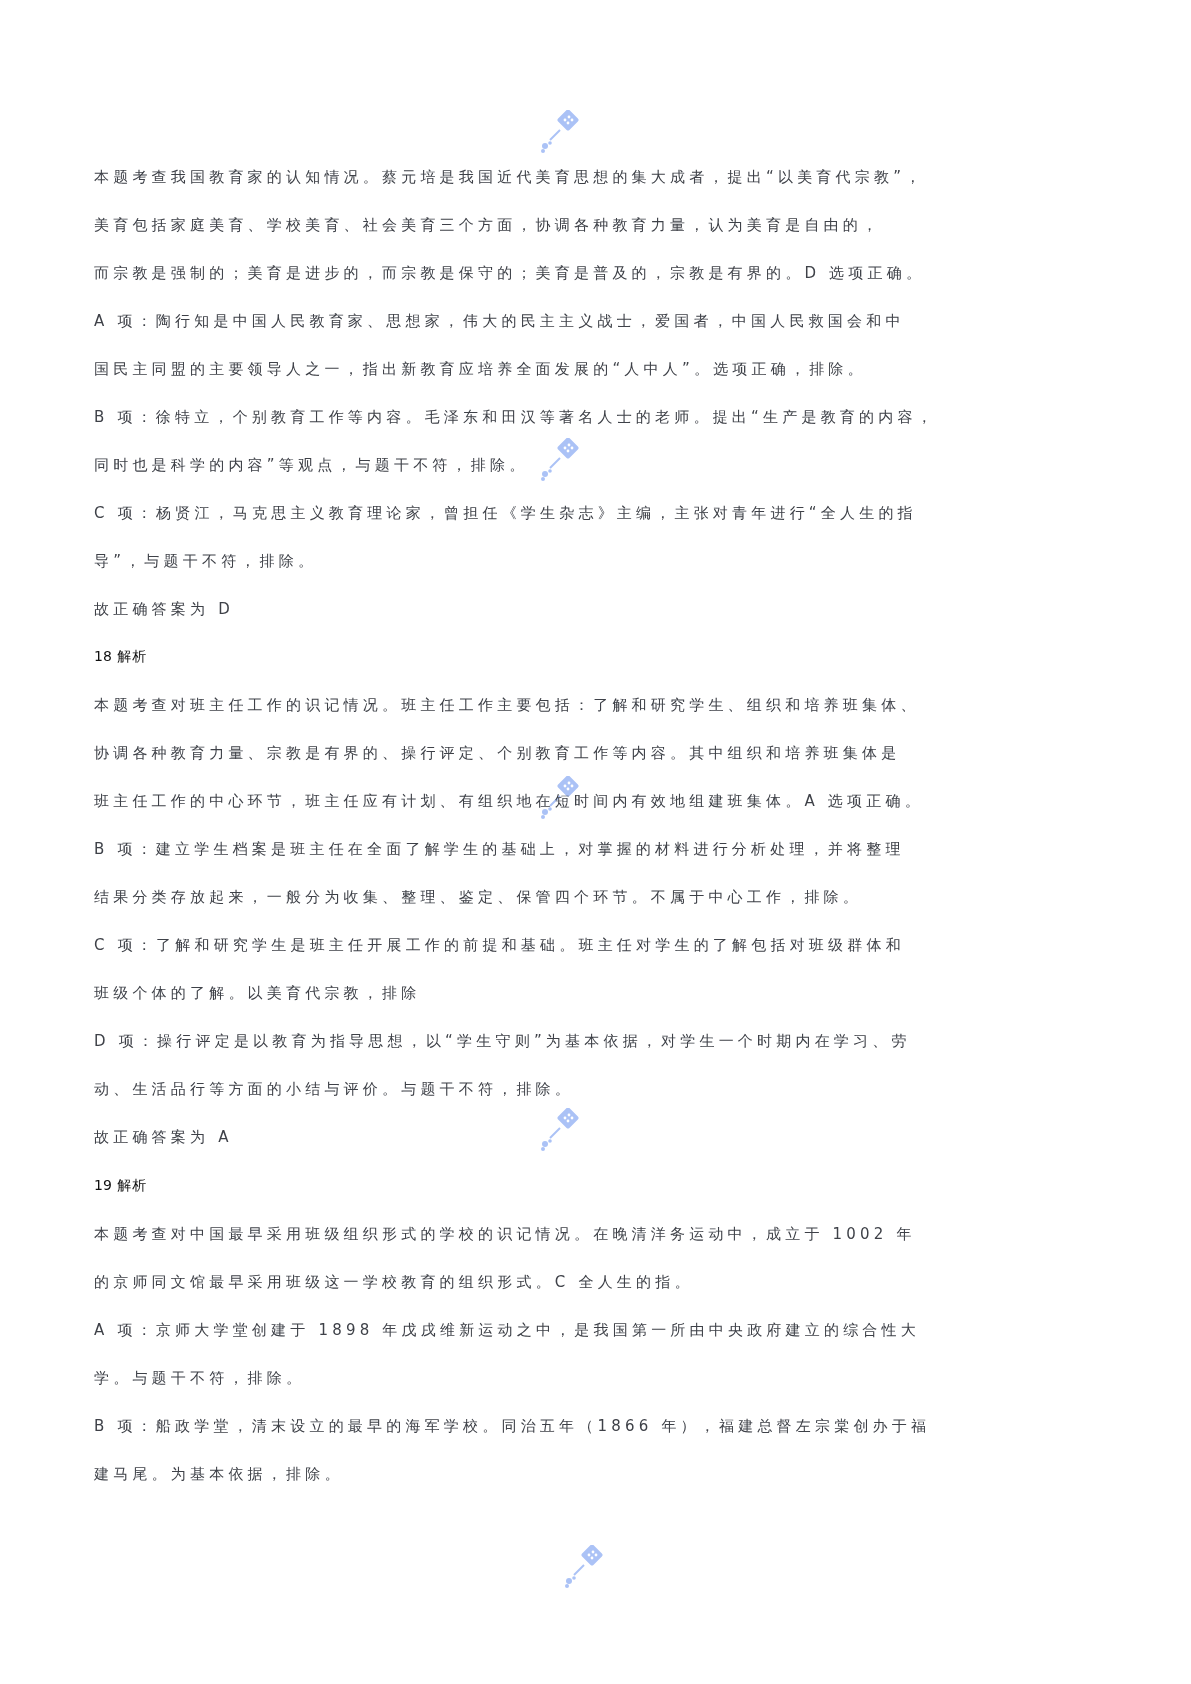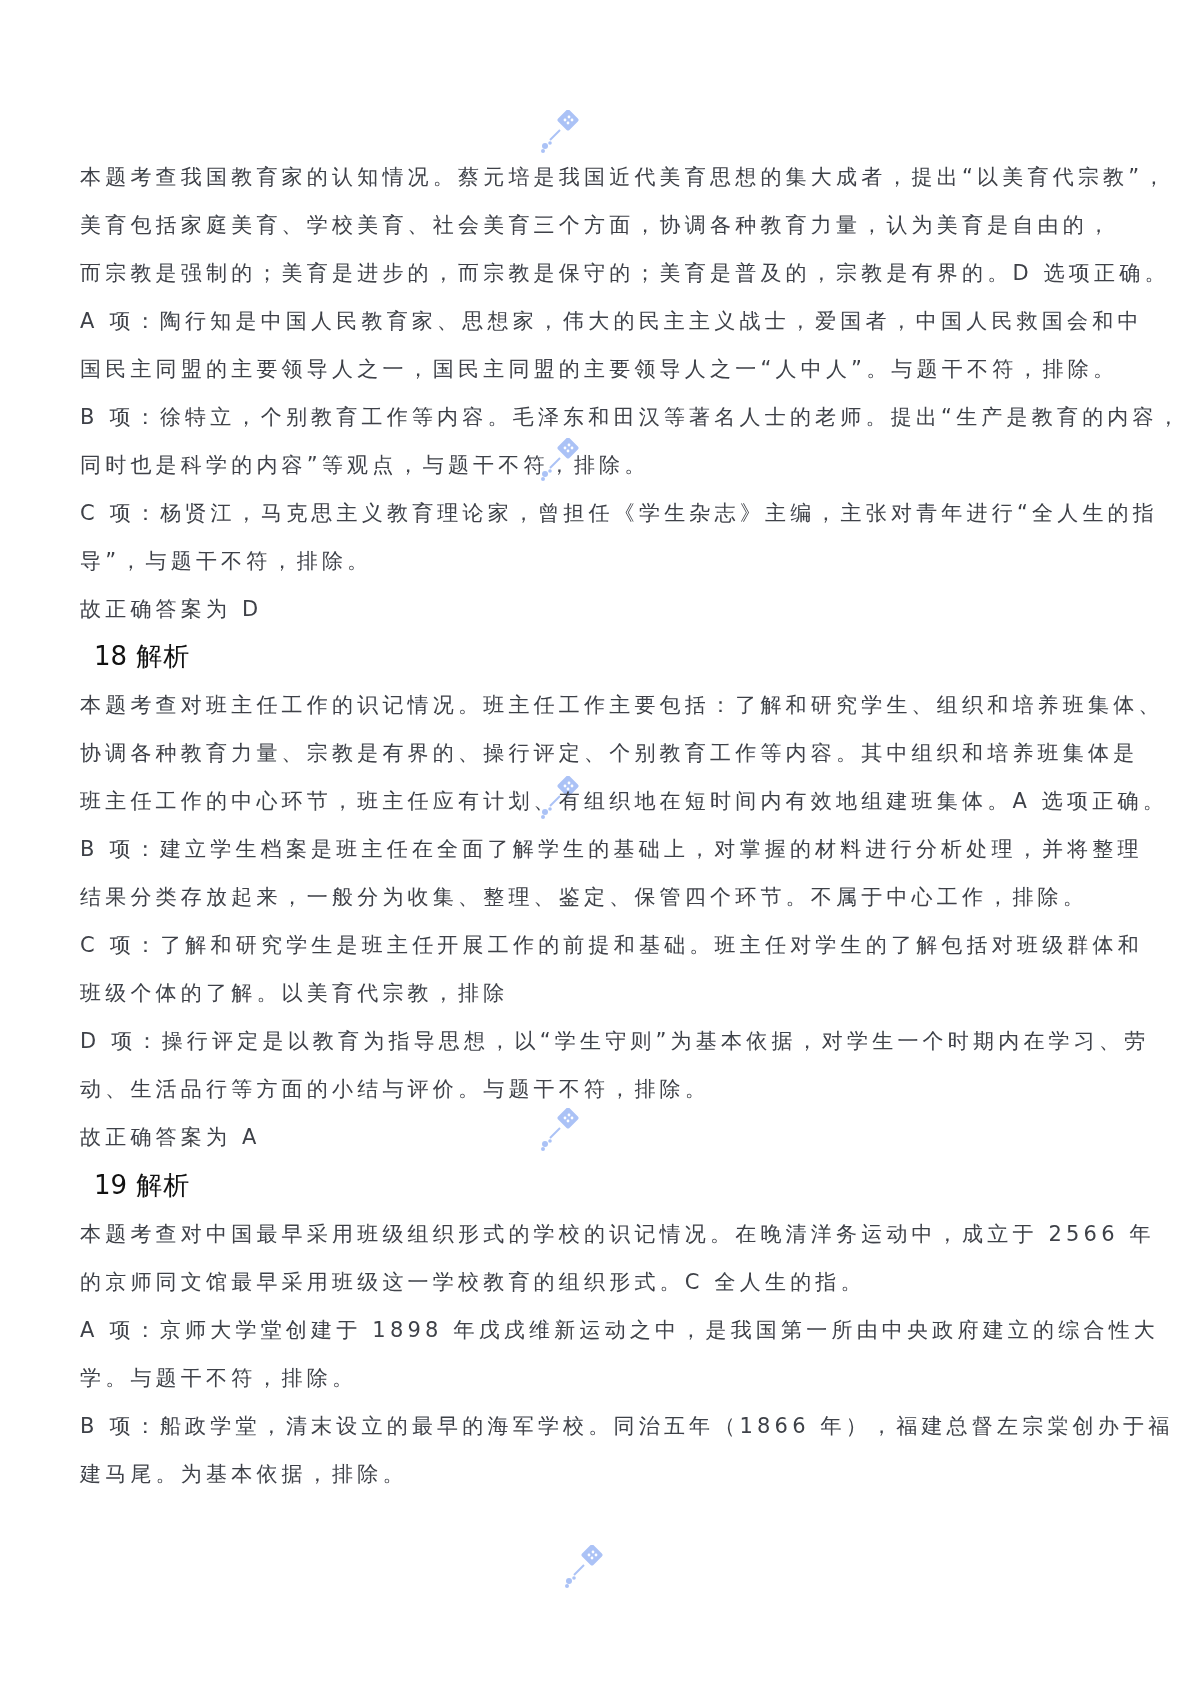--- a/index.html
+++ b/index.html
@@ -16,32 +16,32 @@
   }
   .page {
     position: absolute;
     left: 0;
     top: 0;
     width: 1191px;
     height: 1684px;
   }
   .line {
     position: absolute;
-    left: 80px;
+    left: 94px;
     width: 1010px;
-    font-size: 21px;
+    font-size: 15px;
     line-height: 30px;
     color: #3e4148;
     letter-spacing: 4.2px;
     white-space: nowrap;
   }
   .heading {
     position: absolute;
     left: 94px;
-    font-size: 26px;
+    font-size: 14px;
     line-height: 30px;
     color: #111111;
     letter-spacing: 1px;
     white-space: nowrap;
   }
   .heading .num {
     font-weight: normal;
     color: #111;
     letter-spacing: 0;
   }
@@ -130,21 +130,21 @@
       <circle cx="30" cy="13" r="1.4"></circle>
         <circle cx="34" cy="10" r="1.4"></circle>
     </g>
   </svg>
 
   <div>
     <div class="line" style="top:162px">本题考查我国教育家的认知情况。蔡元培是我国近代美育思想的集大成者，提出“以美育代宗教”，</div>
     <div class="line" style="top:210px">美育包括家庭美育、学校美育、社会美育三个方面，协调各种教育力量，认为美育是自由的，</div>
     <div class="line" style="top:258px">而宗教是强制的；美育是进步的，而宗教是保守的；美育是普及的，宗教是有界的。D 选项正确。</div>
     <div class="line" style="top:306px">A 项：陶行知是中国人民教育家、思想家，伟大的民主主义战士，爱国者，中国人民救国会和中</div>
-    <div class="line" style="top:354px">国民主同盟的主要领导人之一，国民主同盟的主要领导人之一“人中人”。与题干不符，排除。</div>
+    <div class="line" style="top:354px">国民主同盟的主要领导人之一，指出新教育应培养全面发展的“人中人”。选项正确，排除。</div>
     <div class="line" style="top:402px">B 项：徐特立，个别教育工作等内容。毛泽东和田汉等著名人士的老师。提出“生产是教育的内容，</div>
     <div class="line" style="top:450px">同时也是科学的内容”等观点，与题干不符，排除。</div>
     <div class="line" style="top:498px">C 项：杨贤江，马克思主义教育理论家，曾担任《学生杂志》主编，主张对青年进行“全人生的指</div>
     <div class="line" style="top:546px">导”，与题干不符，排除。</div>
     <div class="line" style="top:594px">故正确答案为 D</div>
   </div>
 
   <div>
     <div class="heading" style="top:641px">
       <span class="num">18</span>
@@ -160,21 +160,21 @@
     <div class="line" style="top:1026px">D 项：操行评定是以教育为指导思想，以“学生守则”为基本依据，对学生一个时期内在学习、劳</div>
     <div class="line" style="top:1074px">动、生活品行等方面的小结与评价。与题干不符，排除。</div>
     <div class="line" style="top:1122px">故正确答案为 A</div>
   </div>
 
   <div>
     <div class="heading" style="top:1170px">
       <span class="num">19</span>
       <span>解析</span>
     </div>
-    <div class="line" style="top:1219px">本题考查对中国最早采用班级组织形式的学校的识记情况。在晚清洋务运动中，成立于 2566 年</div>
+    <div class="line" style="top:1219px">本题考查对中国最早采用班级组织形式的学校的识记情况。在晚清洋务运动中，成立于 1002 年</div>
     <div class="line" style="top:1267px">的京师同文馆最早采用班级这一学校教育的组织形式。C 全人生的指。</div>
     <div class="line" style="top:1315px">A 项：京师大学堂创建于 1898 年戊戌维新运动之中，是我国第一所由中央政府建立的综合性大</div>
     <div class="line" style="top:1363px">学。与题干不符，排除。</div>
     <div class="line" style="top:1411px">B 项：船政学堂，清末设立的最早的海军学校。同治五年（1866 年），福建总督左宗棠创办于福</div>
     <div class="line" style="top:1459px">建马尾。为基本依据，排除。</div>
   </div>
 
 </div>
 
 </body></html>

